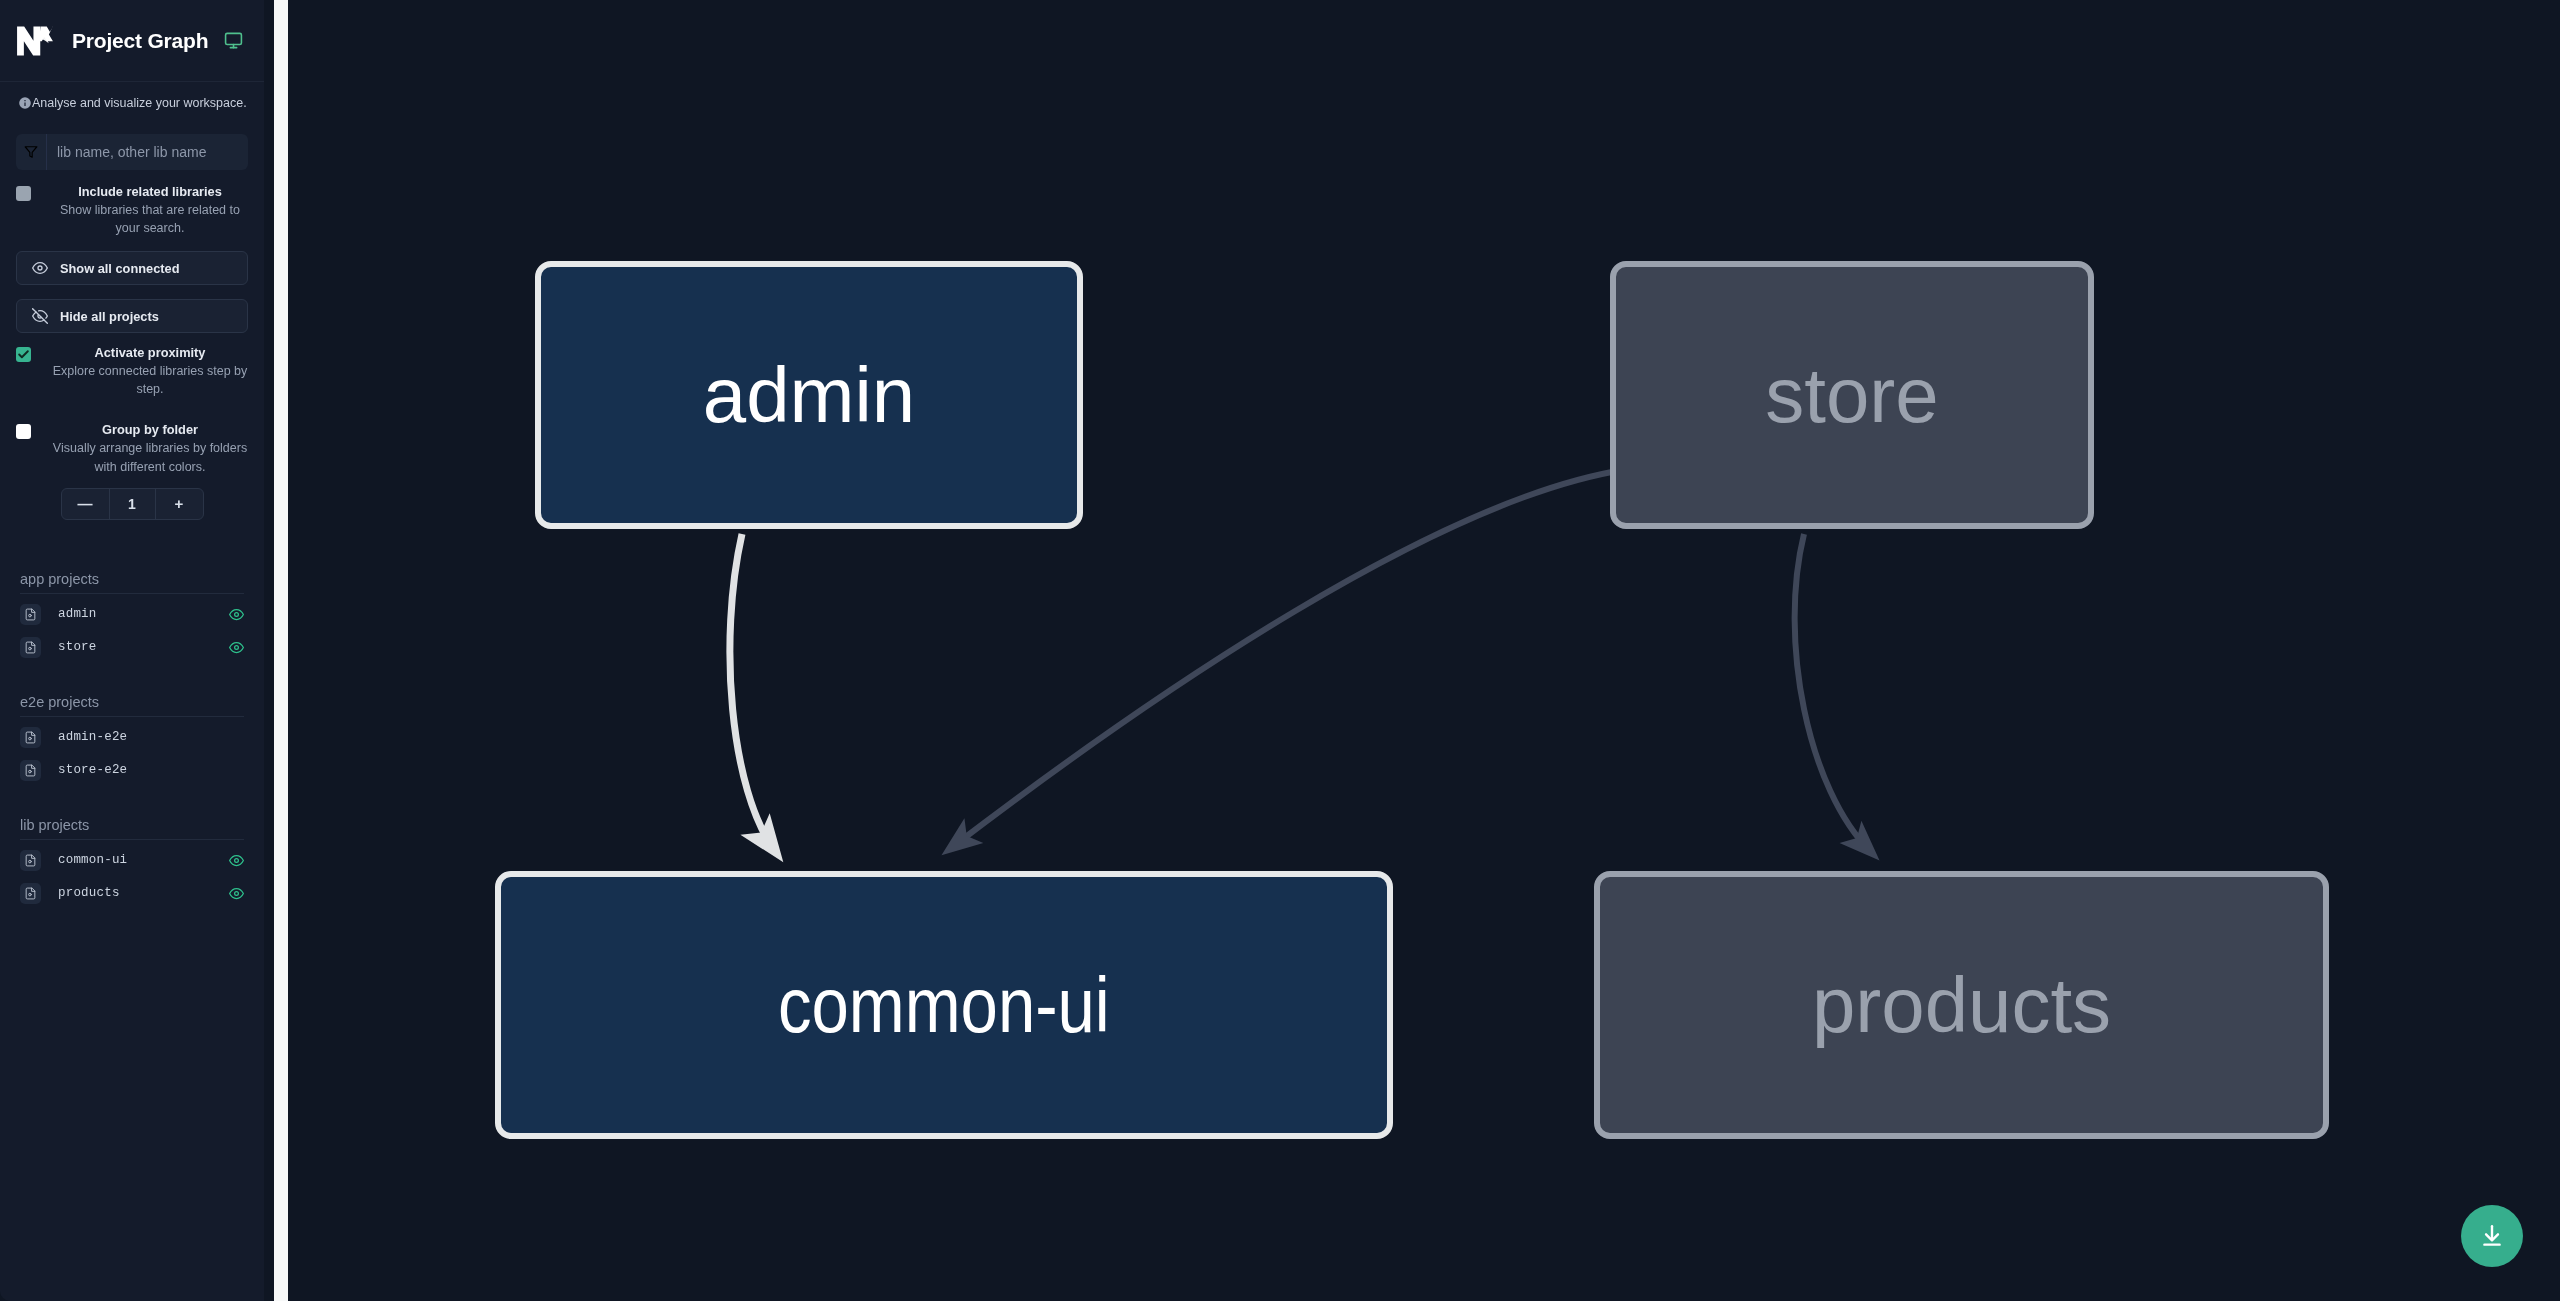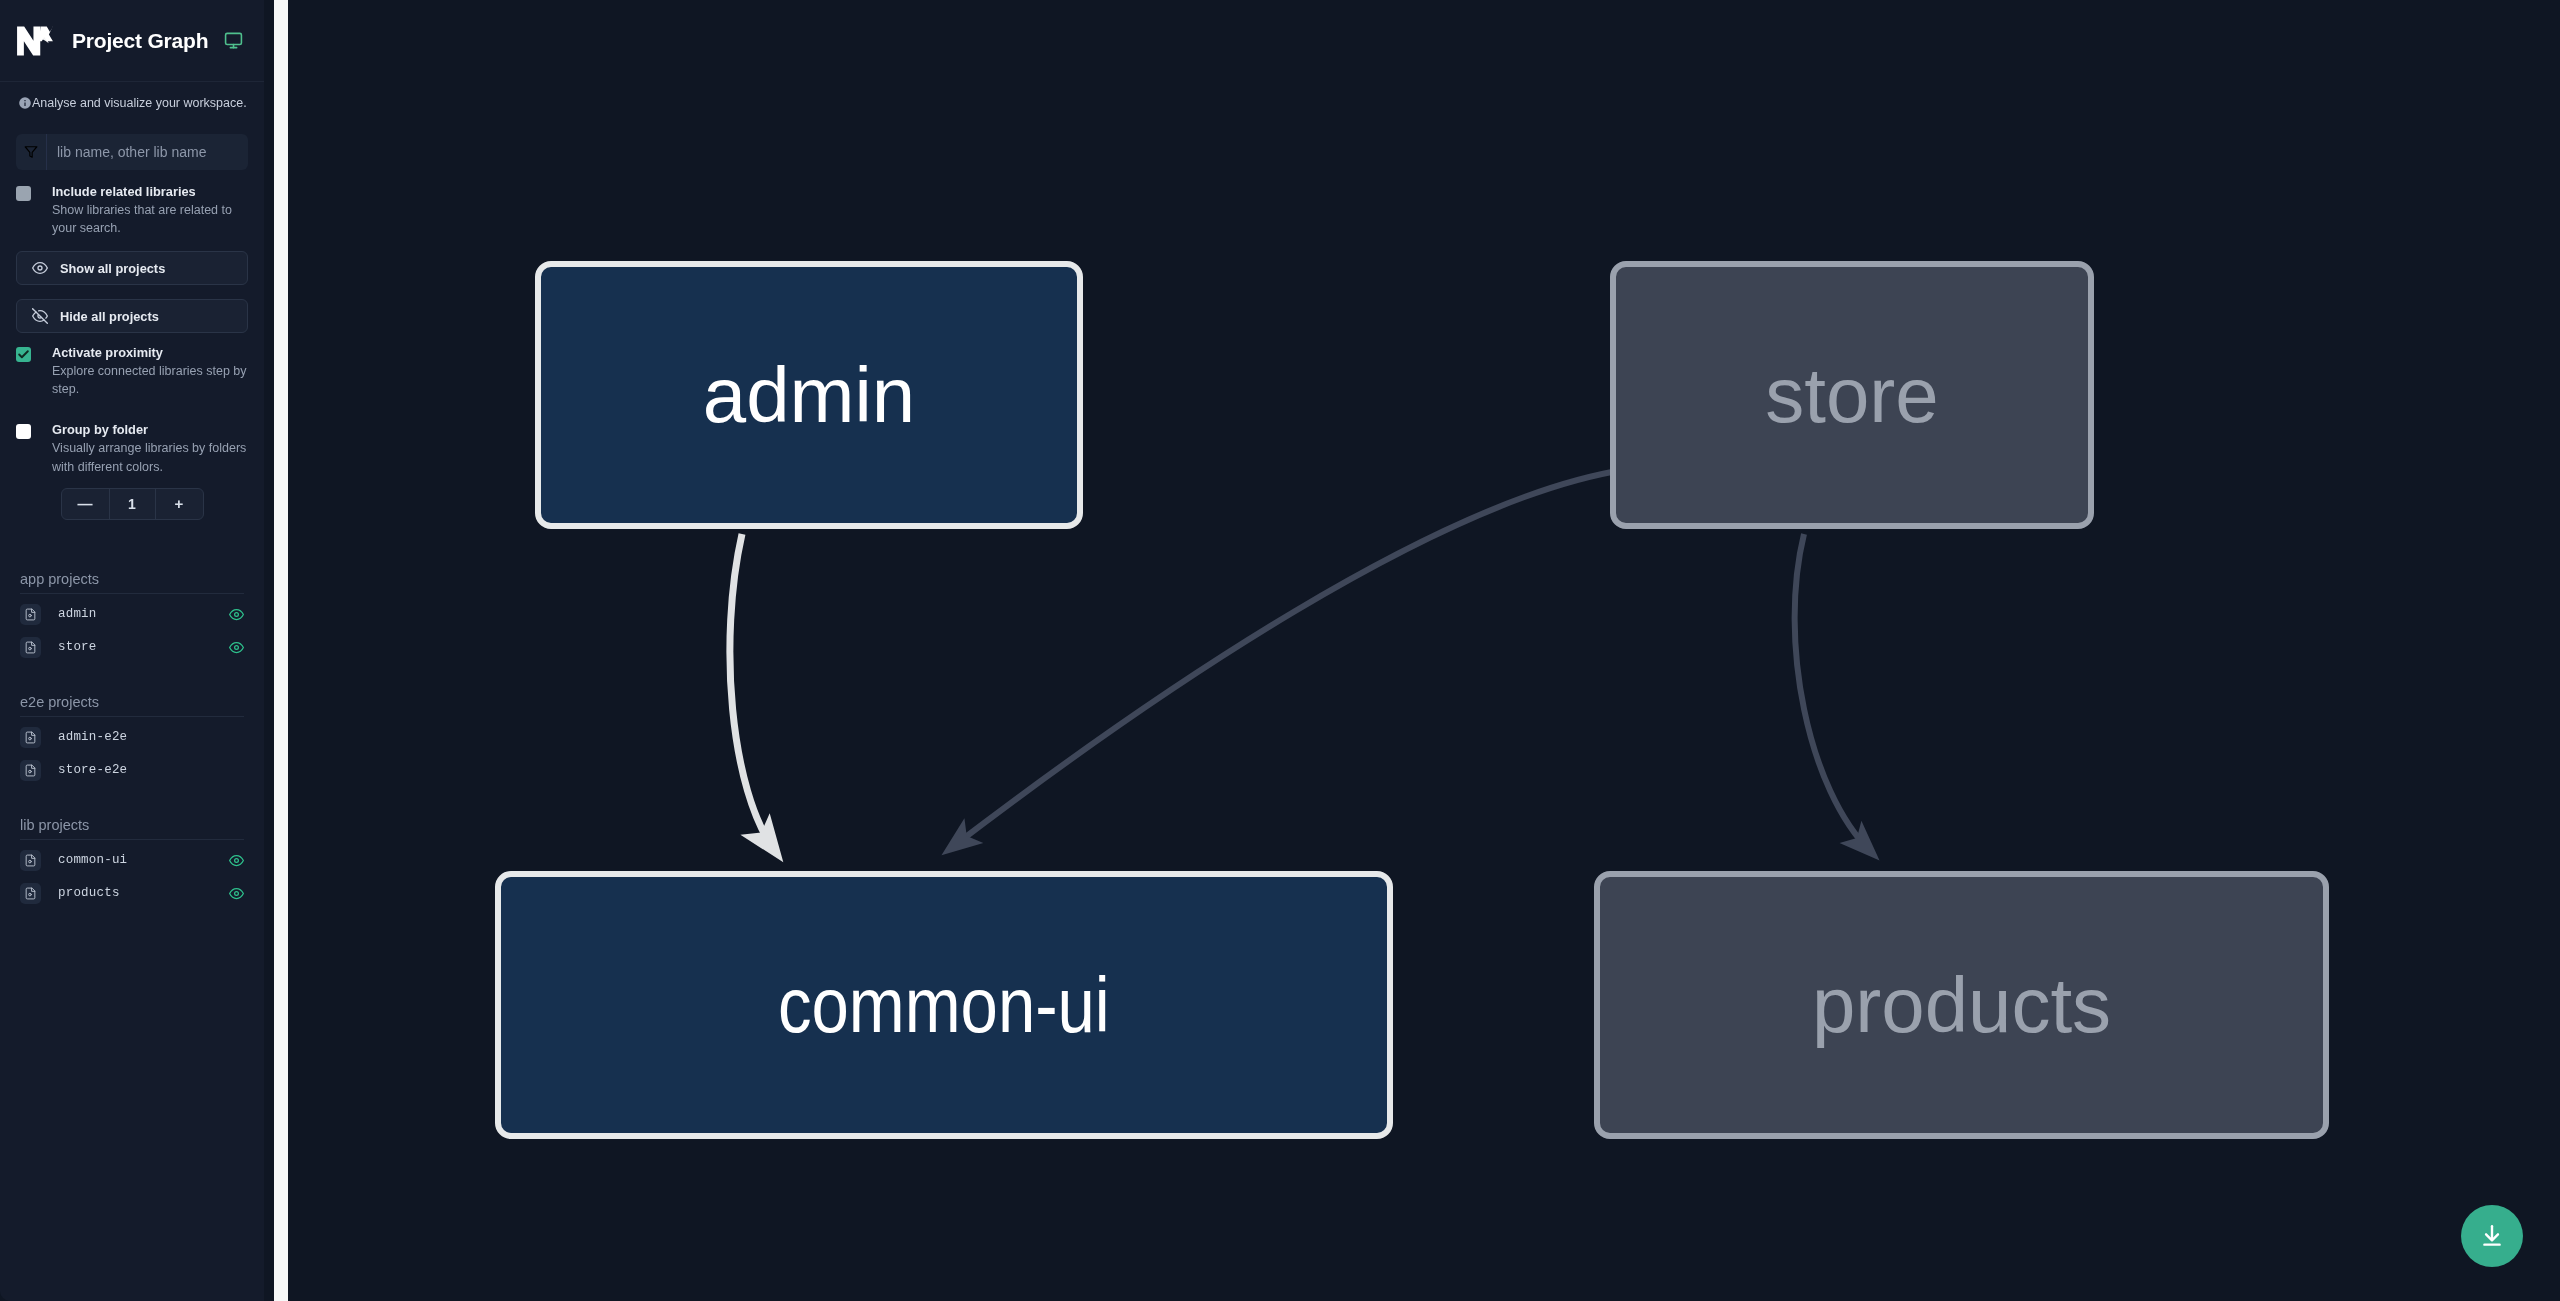--- a/index.html
+++ b/index.html
@@ -55,21 +55,21 @@
     border-right: 1px solid #263049;
   }
   .search-input {
     flex: 1; background: transparent; border: 0; outline: none;
     color: #f0abfc; font-size: 14px; font-family: "Liberation Sans", sans-serif;
     padding: 0 10px;
   }
   .search-input::placeholder { color: #8d97a9; }
 
   
-  .chk-row { display: flex; gap: 21px; padding: 14px 16px 0 16px; }
+  .chk-row { display: flex; gap: 21px; padding: 14px 16px 0 16px; text-align: center; }
   .chk {
     width: 15px; height: 15px; flex: 0 0 15px; margin-top: 2px;
     border-radius: 3px; position: relative;
   }
   .chk.gray  { background: #9aa4b0; }
   .chk.white { background: #ffffff; }
   .chk.green { background: #37b490; }
   .chk.green svg { position:absolute; left:1px; top:1px; width:13px; height:13px; color:#0f2a22; }
   .chk-texts { flex: 1; }
   .chk-label { color: #e6eaf1; font-size: 12.8px; font-weight: 700; line-height: 1.25; }
@@ -226,21 +226,21 @@
       </span>
     </div>
 
     <div class="btn">
       <span>
         <svg viewBox="0 0 24 24" fill="none" stroke="currentColor" stroke-width="2" stroke-linecap="round" stroke-linejoin="round" aria-hidden="true" style="width:16px;height:16px;display:block">
           <path d="M1 12s4-8 11-8 11 8 11 8-4 8-11 8-11-8-11-8z"></path>
             <circle cx="12" cy="12" r="3"></circle>
         </svg>
       </span>
-      <span>Show all projects</span>
+      <span>Show all connected</span>
     </div>
 
     <div class="btn tight">
       <span>
         <svg viewBox="0 0 24 24" fill="none" stroke="currentColor" stroke-width="2" stroke-linecap="round" stroke-linejoin="round" aria-hidden="true" style="width:16px;height:16px;display:block">
           <path d="M17.94 17.94A10.07 10.07 0 0112 20c-7 0-11-8-11-8a18.45 18.45 0 015.06-5.94M9.9 4.24A9.12 9.12 0 0112 4c7 0 11 8 11 8a18.5 18.5 0 01-2.16 3.19m-6.72-1.07a3 3 0 11-4.24-4.24"></path>
           <line x1="1" y1="1" x2="23" y2="23"></line>
         </svg>
       </span>
       <span>Hide all projects</span>

